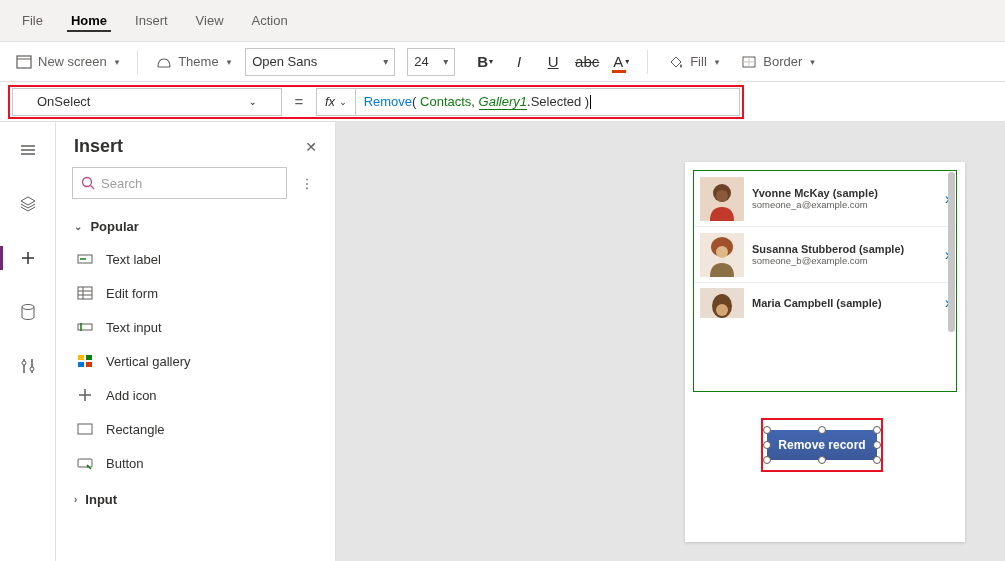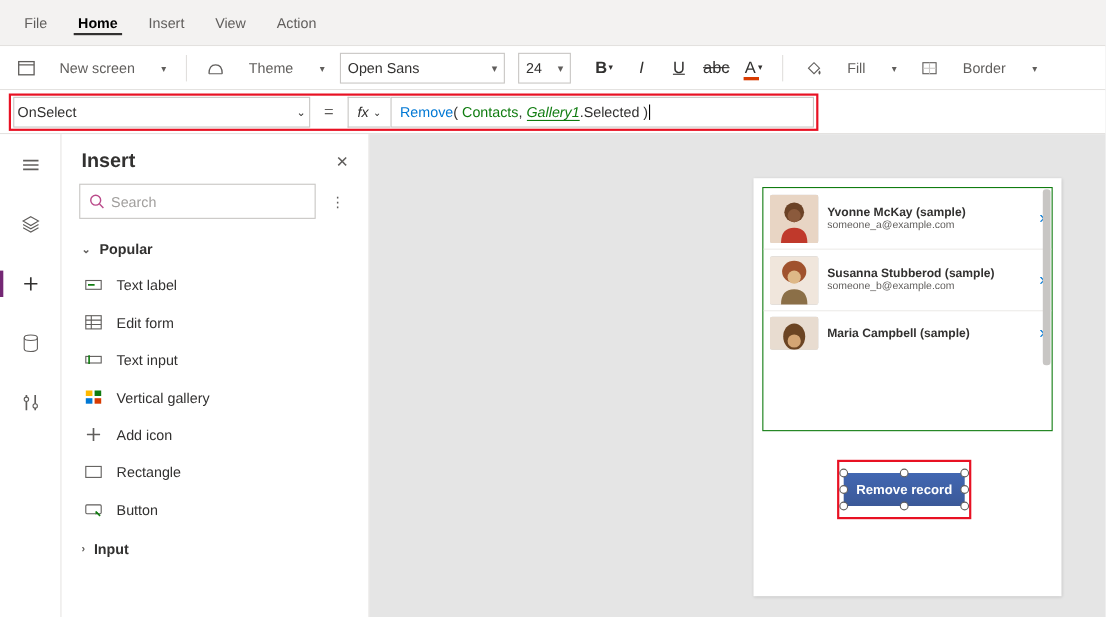--- a/index.html
+++ b/index.html
@@ -6,38 +6,38 @@
   body { width: 1005px; height: 561px; background: #fff; overflow: hidden; font-size: 13px; color: #323130; position: relative; }
 
   
   .menubar { height: 42px; background: #f3f2f1; display: flex; align-items: center; padding: 0 8px; border-bottom: 1px solid #e1dfdd; }
   .menu-item { padding: 8px 14px; color: #605e5c; cursor: pointer; position: relative; }
   .menu-item.active { color: #000000; font-weight: 700; }
   .menu-item.active::after { content:""; position:absolute; left:10px; right:10px; bottom:4px; height:2px; background:#323130; }
 
   
   .toolbar { height: 40px; background: #fff; display: flex; align-items: center; padding: 0 8px; border-bottom: 1px solid #e1dfdd; gap: 6px; }
-  .tb-btn { display: inline-flex; align-items: center; gap: 22px; padding: 4px 8px; color: #605e5c; cursor: pointer; font-size: 13px; }
+  .tb-btn { display: inline-flex; align-items: center; gap: 6px; padding: 4px 8px; color: #605e5c; cursor: pointer; font-size: 13px; }
   .tb-btn .chev { font-size: 9px; color: #605e5c; margin-left: 2px; }
   .tb-sep { width:1px; height:24px; background:#e1dfdd; margin:0 4px; }
   .tb-select { border:1px solid #c8c6c4; height:28px; padding:0 6px; background:#fff; display:inline-flex; align-items:center; justify-content:space-between; }
   .tb-select .chev { font-size:10px; color:#605e5c; }
   .font-sel { width:150px; }
   .size-sel { width:48px; }
   .fmt-btn { width:28px; height:28px; display:inline-flex; align-items:center; justify-content:center; color:#323130; cursor:pointer; font-size:15px; }
   .fmt-btn.strike { text-decoration: line-through; }
   .fmt-btn.under { text-decoration: underline; }
   .font-color-btn { position:relative; }
   .font-color-btn::after { content:""; position:absolute; bottom:3px; left:5px; right:9px; height:3px; background:#d83b01; }
   .sep-v { width:1px; height:24px; background:#e1dfdd; margin:0 6px; }
 
   
   .formula-row { height:40px; background:#fff; display:flex; align-items:center; padding:4px 8px; border-bottom:1px solid #e1dfdd; }
   .formula-highlight { border:2px solid #e81123; display:flex; align-items:center; height:34px; flex:0 0 736px; padding:0 2px; }
-  .prop-select { border:1px solid #c8c6c4; height:28px; width:270px; display:flex; align-items:center; justify-content:space-between; padding:0 3px; background:#fff; }
+  .prop-select { border:1px solid #c8c6c4; height:28px; width:270px; display:flex; align-items:center; justify-content:space-between; padding:0 24px; background:#fff; }
   .eq-box { width:34px; display:flex; align-items:center; justify-content:center; color:#605e5c; font-size:15px; }
   .fx-box { border:1px solid #c8c6c4; border-right:none; height:28px; padding:0 8px; display:flex; align-items:center; gap:4px; background:#fff; font-style:italic; font-family:"Segoe UI",serif; }
   .fx-box .chev { font-size:9px; font-style:normal; }
   .formula-input { flex:1; border:1px solid #c8c6c4; height:28px; display:flex; align-items:center; padding:0 8px; font-family:Consolas, monospace; font-size:13px; background:#fff; white-space:pre; }
   .tok-fn { color:#0078d4; }
   .tok-ds { color:#107c10; }
   .tok-ctl { color:#107c10; font-style:italic; border-bottom:1px solid #107c10; }
   .tok-paren, .tok-prop { color:#323130; }
   .cursor-bar { display:inline-block; width:1px; height:14px; background:#000; margin-left:1px; }
 

